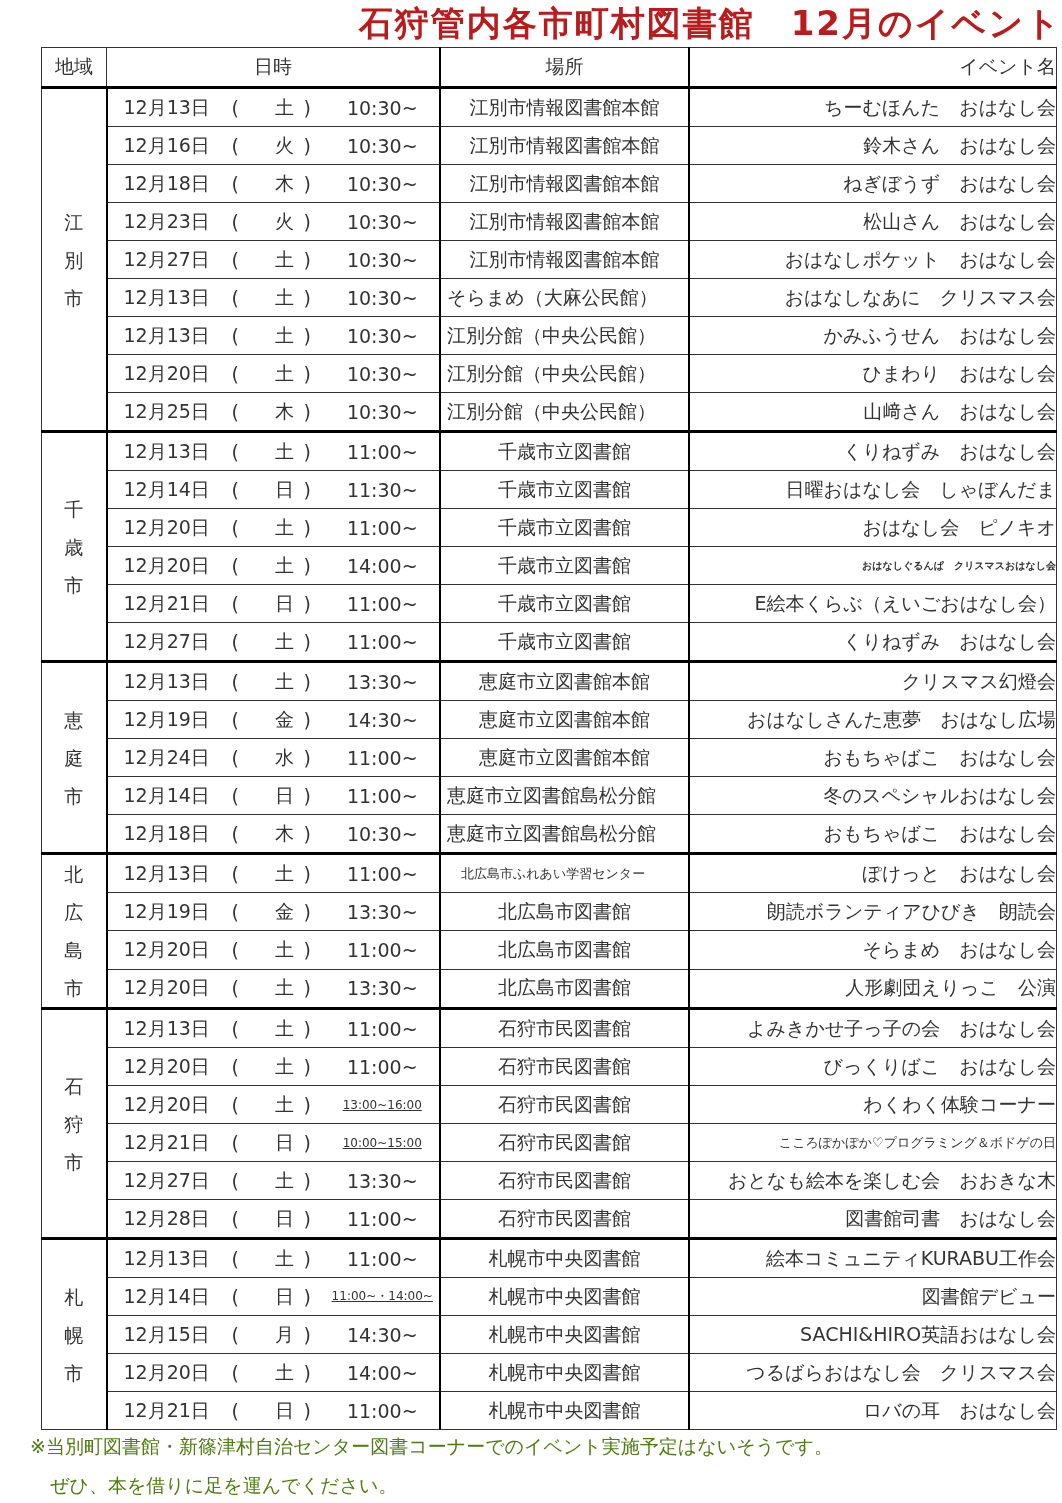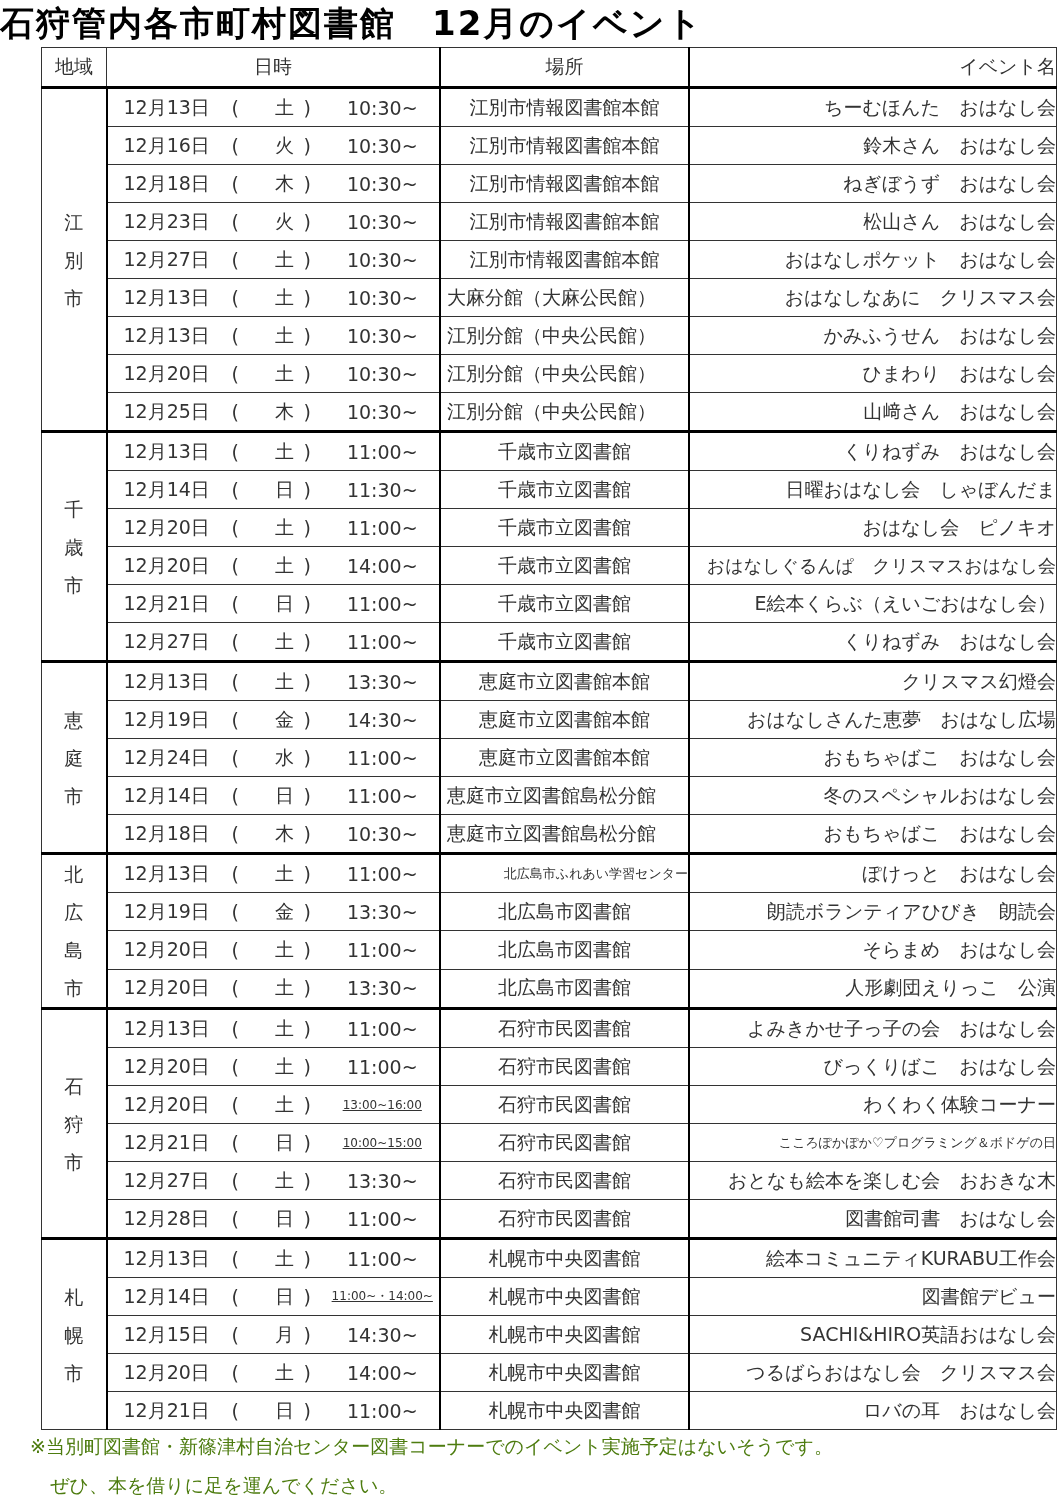--- a/index.html
+++ b/index.html
@@ -2,22 +2,22 @@
 <html><head>
 <meta charset="utf-8">
 <style>
   html, body { margin: 0; padding: 0; background: #ffffff; }
   body {
     width: 1062px; height: 1503px; position: relative; overflow: hidden;
     font-family: "DejaVu Sans", "Liberation Sans", sans-serif; color: #222;
   }
   .title {
     position: absolute; left: 0; top: 0; width: 1062px; height: 46px;
-    text-align: left; font-size: 34px; line-height: 46px; font-weight: bold;
-    letter-spacing: 2px; color: #000000;
+    text-align: right; font-size: 34px; line-height: 46px; font-weight: bold;
+    letter-spacing: 2px; color: #b91c1c;
   }
   .tbl {
     position: absolute; left: 41px; top: 47px; width: 1016px;
     border-collapse: collapse; table-layout: fixed;
     border: 1px solid #ef4444;
   }
   .tbl td, .tbl th {
     border: 1px solid #333; padding: 0; height: 37px;
     font-size: 19px; font-weight: normal; color: #333; white-space: nowrap; overflow: hidden;
   }
@@ -33,22 +33,22 @@
   }
   .region-cell span { display: block; line-height: 38px; }
   .date-wrap { display: flex; align-items: center; height: 37px; padding-left: 16px; }
   .d-md { width: 108px; }
   .d-open { width: 34px; text-align: left; }
   .d-dow { width: 38px; text-align: center; }
   .d-close { width: 26px; text-align: left; }
   .d-time { flex: 1; text-align: center; padding-right: 4px; }
   .d-time.tiny { font-size: 12px; text-decoration: underline; }
   .venue-cell.left { text-align: left; padding-left: 6px; }
-  .venue-cell.small { font-size: 13px; text-align: right; padding-left: 4px; }
-  .event-cell.small { font-size: 18px; }
+  .venue-cell.small { font-size: 13px; text-align: left; padding-left: 20px; }
+  .event-cell.small { font-size: 10px; font-weight: bold; }
   .event-cell.smaller { font-size: 13px; }
   .tbl td.c-venue, .tbl th.c-venue { border-right: 2px solid #000; }
   .tbl td.c-date, .tbl th.c-date { border-right: 2px solid #000; }
   .note {
     position: absolute; left: 30px; font-size: 19px; color: #4d7c0f; white-space: nowrap;
   }
   .note1 { top: 1434px; }
   .note2 { top: 1473px; left: 50px; }
 </style>
 </head>
@@ -139,21 +139,21 @@
       <tr>
         <td class="c-date">
           <div class="date-wrap">
           <span class="d-md">12月13日</span>
           <span class="d-open">(</span>
           <span class="d-dow">土</span>
           <span class="d-close">)</span>
           <span class="d-time">10:30~</span>
         </div>
         </td>
-        <td class="c-venue venue-cell left">大麻分館（大麻公民館）</td>
+        <td class="c-venue venue-cell left">そらまめ（大麻公民館）</td>
         <td class="c-event event-cell">おはなしなあに　クリスマス会</td>
       </tr>
       <tr>
         <td class="c-date">
           <div class="date-wrap">
           <span class="d-md">12月13日</span>
           <span class="d-open">(</span>
           <span class="d-dow">土</span>
           <span class="d-close">)</span>
           <span class="d-time">10:30~</span>

